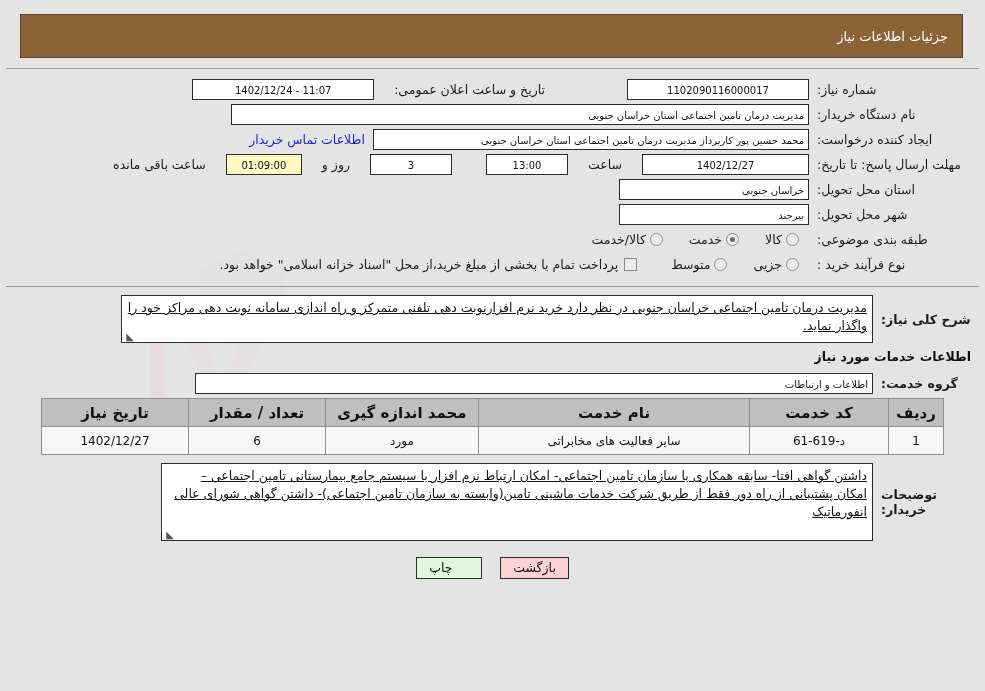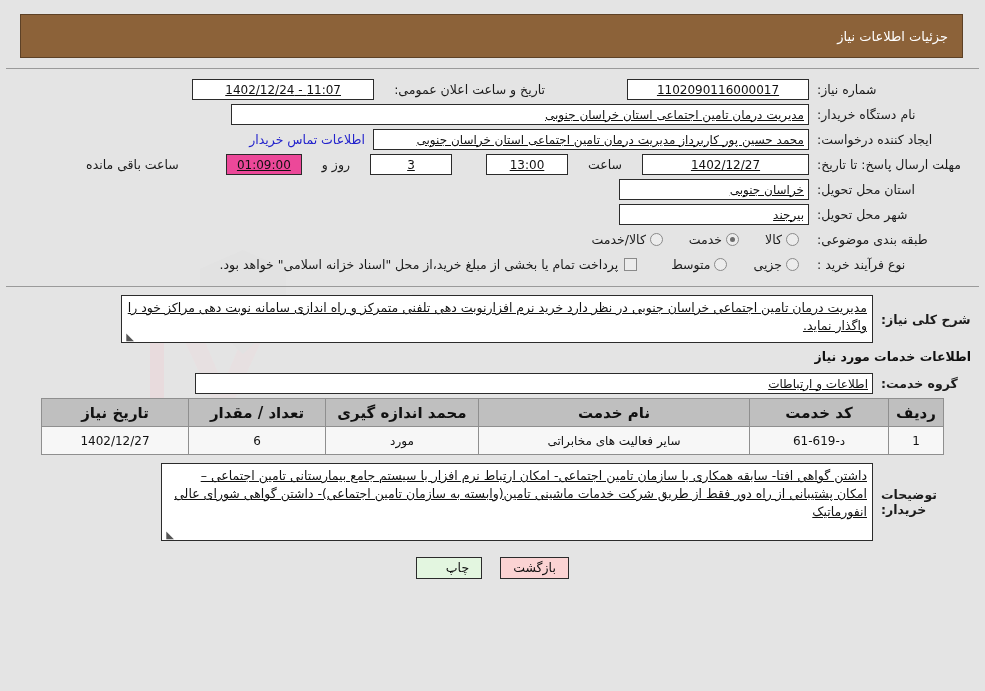--- a/index.html
+++ b/index.html
@@ -102,31 +102,30 @@
     flex: 0 0 auto;
   }
   .lbl-wide { width: 170px; }
   .lbl-b { font-weight: bold; }
 
   .fld {
     background: #ffffff;
     border: 1px solid #2b2b2b;
     height: 21px;
     line-height: 21px;
-    font-size: 12px;
+    font-size: 10px;
     color: #111;
     padding: 0 4px;
     box-sizing: border-box;
     text-align: center;
     overflow: hidden;
     white-space: nowrap;
-    text-decoration: underline;
   }
   .fld.right { text-align: right; padding-left: 13px; }
-  .fld.cream { background: #ec4899; margin-left: 27px; }
+  .fld.cream { background: #fef9c3; }
 
   .inline-txt {
     font-size: 12.5px;
     color: #1b1b1b;
     padding: 0 20px;
     white-space: nowrap;
   }
   .link {
     font-size: 12.5px;
     color: #2222cc;
@@ -231,21 +230,21 @@
     gap: 18px;
     margin-top: 16px;
   }
   .btn {
     border: 1px solid #2b2b2b;
     font-size: 12.5px;
     color: #111;
     height: 22px;
     line-height: 20px;
     min-width: 66px;
-    text-align: right;
+    text-align: left;
     padding: 0 12px;
     box-sizing: border-box;
     cursor: pointer;
     font-family: "DejaVu Sans", "Liberation Sans", sans-serif;
   }
   .btn-back { background: #fbd3d3; }
   .btn-print { background: #e3f6e0; }
 </style>
 </head>
 <body>

